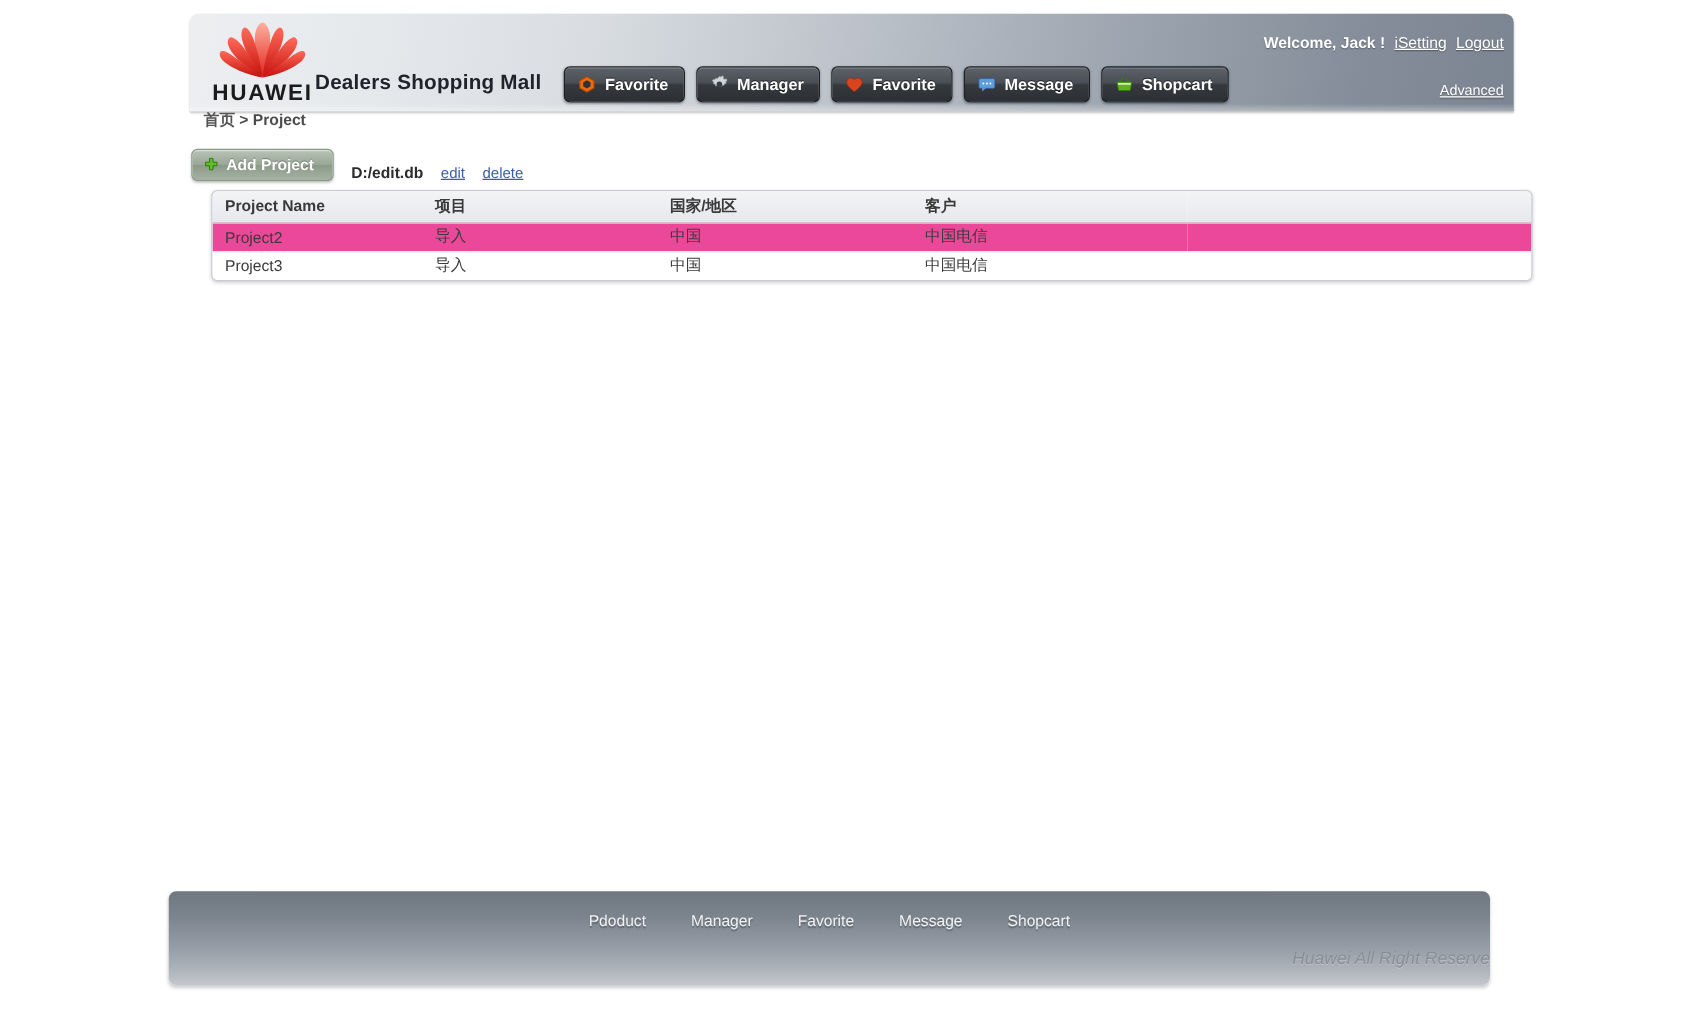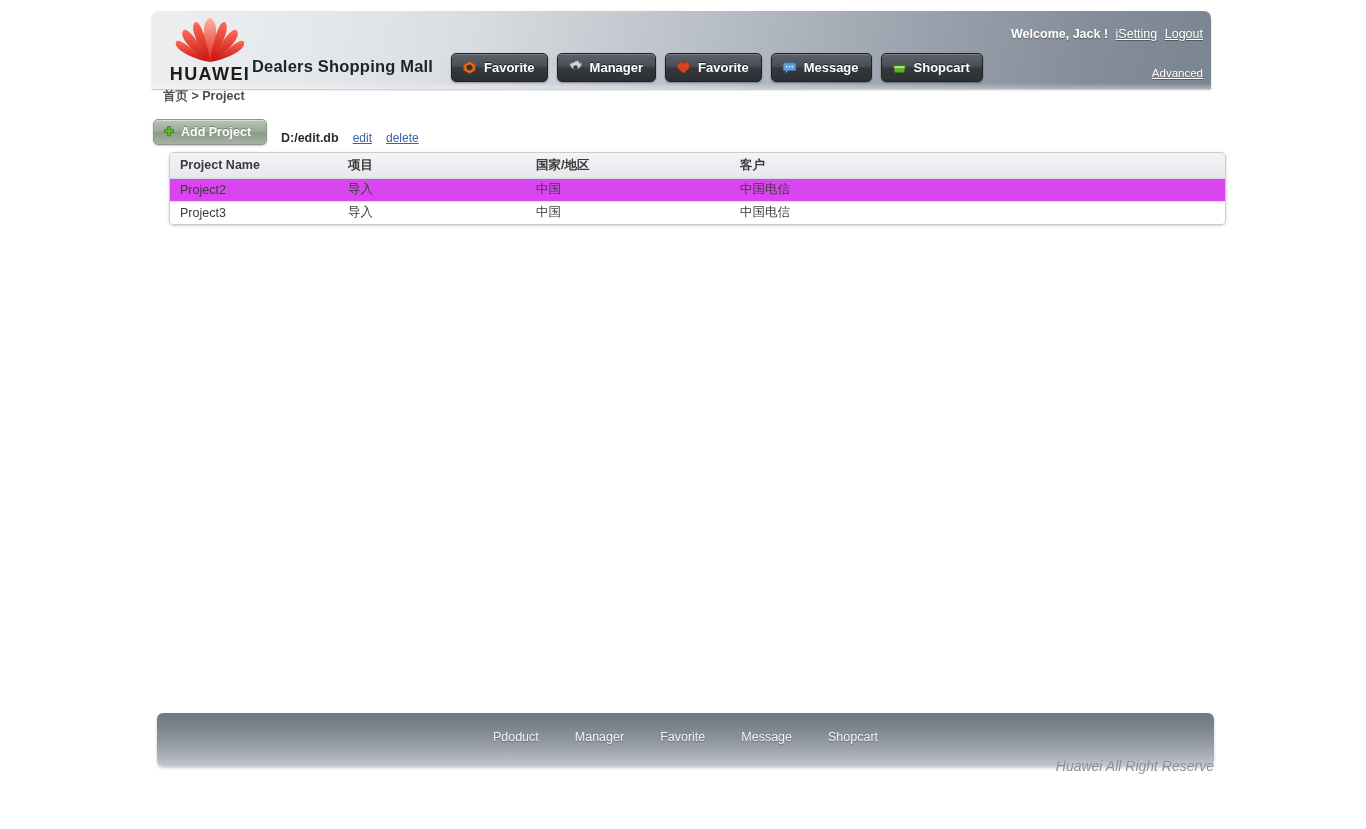--- a/index.html
+++ b/index.html
@@ -117,21 +117,21 @@
     padding: 0; height: 23px; vertical-align: middle;
   }
   thead tr { background: linear-gradient(180deg,#f3f4f6 0%, #e6e8ec 100%); }
   thead th { font-weight:bold; color:#3a3a3a; border-bottom:1px solid #d3d6dc; height:25px;}
   .c1 { width: 178px; padding-left: 10px; }
   .c2 { width: 188px; }
   .c3 { width: 204px; }
   .c4 { width: 210px; }
   .c5 { }
   tbody tr { height: 23px; }
-  tbody tr.alt { background:#d946ef; }
+  tbody tr.alt { background:#ec4899; }
   tbody tr.plain { background:#ffffff;padding-left:24px; }
   tbody tr.alt td, tbody tr.plain td { border-bottom:1px solid #dfe1e6; }
   tbody tr:last-child td { border-bottom: none; }
   tbody tr.sel {
     background: #fbe4e4;
     outline: 2px solid #f1b6b6;
     outline-offset: -2px;
   }
   tbody tr.sel td { height: 27px; border-bottom:none; }
 
@@ -143,21 +143,21 @@
     cursor:pointer; border:1px solid rgba(0,0,0,.28);
     text-shadow: 0 -1px 0 rgba(0,0,0,.35);
     box-shadow: inset 0 1px 0 rgba(255,255,255,.4);
   }
   .b-edit   { background: linear-gradient(180deg,#3fb5ef 0%, #17a2e6 50%, #0b8fd4 52%, #1aa8ea 100%); border-color:#0a79b5;}
   .b-delete { background: linear-gradient(180deg,#e45656 0%, #d42a2a 50%, #c01c1c 52%, #dc3a3a 100%); border-color:#9c1414;}
   .b-order  { background: linear-gradient(180deg,#c9b82a 0%, #b3a018 50%, #9b8a0f 52%, #c0ae1c 100%); border-color:#807209;}
 
   
   .footer {
-    position:absolute; left:157px; top:713px; width:1057px; height:53px;
+    position:absolute; left:135px; top:713px; width:1057px; height:75px;
     background: linear-gradient(180deg,
        #6f7780 0%, #7b838d 26%, #949ba4 58%, #aab0b8 80%, #c3c7cd 100%);
     border-radius: 6px;
     box-shadow: 0 2px 3px rgba(0,0,0,.2);
   }
   .flinks {
     position:absolute; left:0; right:0; top:17px;
     display:flex; justify-content:center; gap:36px;
   }
   .flinks a { color:#f2f3f5; font-size:12.5px; text-decoration:none; cursor:pointer;

